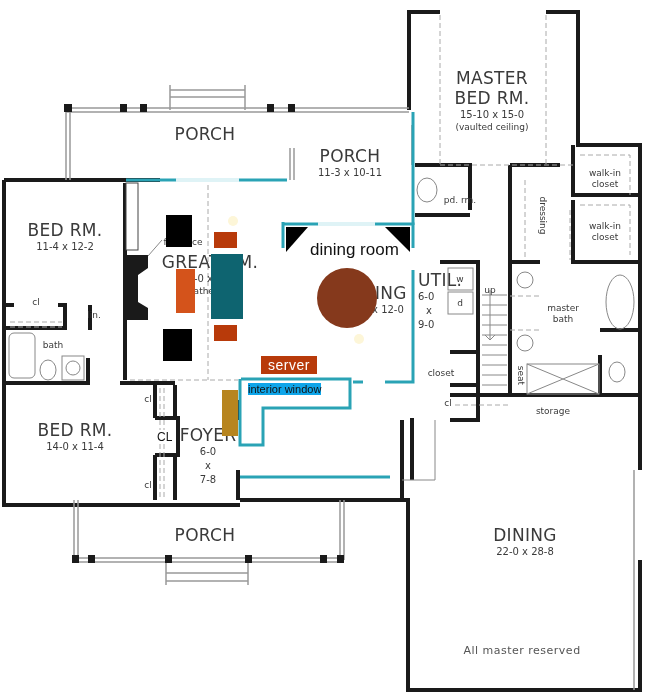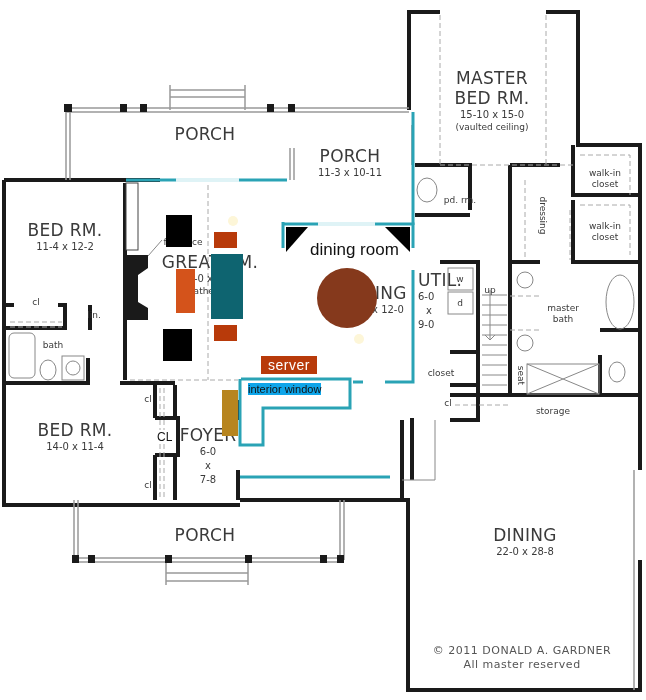--- a/index.html
+++ b/index.html
@@ -205,21 +205,20 @@
 </div>
 
 <div class="lbl room-big" style="left:160px;top:525px;width:90px;">PORCH</div>
 
 <div class="lbl" style="left:460px;top:525px;width:130px;">
   <div class="room-big">DINING</div>
   <div class="room-dim">22-0 x 28-8</div>
 </div>
 
 <div class="lbl" style="left:418px;top:644px;width:208px;font-size:11px;line-height:14px;color:#555;letter-spacing:0.5px;">
-  <div>© 2011 DONALD A. GARDNER</div>
   <div>All master reserved</div>
 </div>
 
 <div class="abs" style="left:166px;top:215px;width:26px;height:32px;background:#000;"></div>
 <div class="abs" style="left:163px;top:329px;width:29px;height:32px;background:#000;"></div>
 <div class="abs" style="left:176px;top:269px;width:19px;height:44px;background:#d4531b;"></div>
 <div class="abs" style="left:211px;top:254px;width:32px;height:65px;background:#0e6470;"></div>
 <div class="abs" style="left:214px;top:232px;width:23px;height:16px;background:#b83a0a;"></div>
 <div class="abs" style="left:214px;top:325px;width:23px;height:16px;background:#b83a0a;"></div>
 <div class="abs" style="left:228px;top:216px;width:10px;height:10px;border-radius:50%;background:#fdf6d8;"></div>

